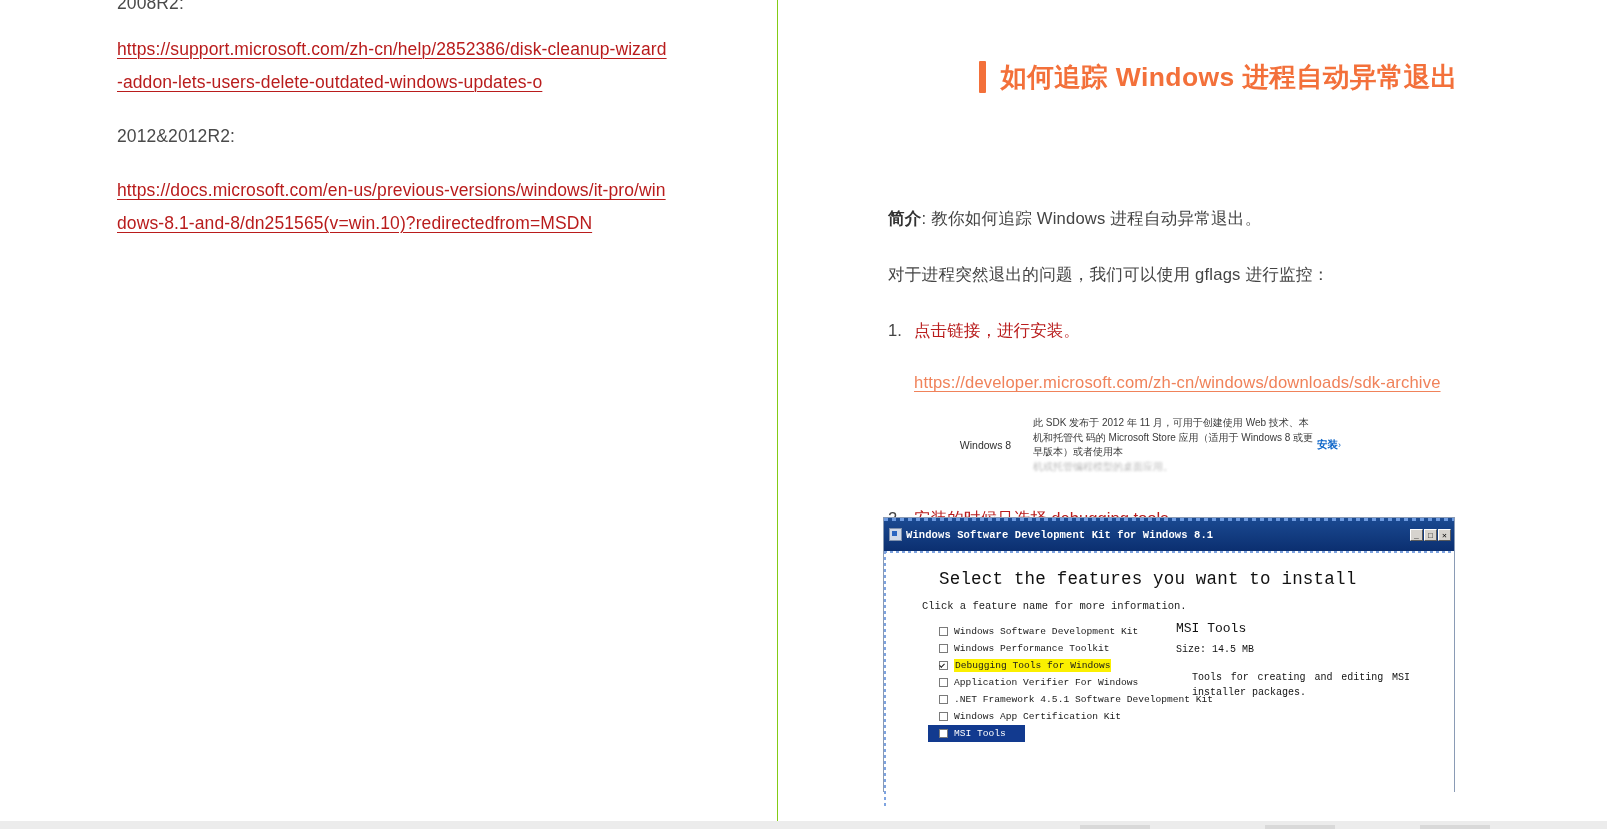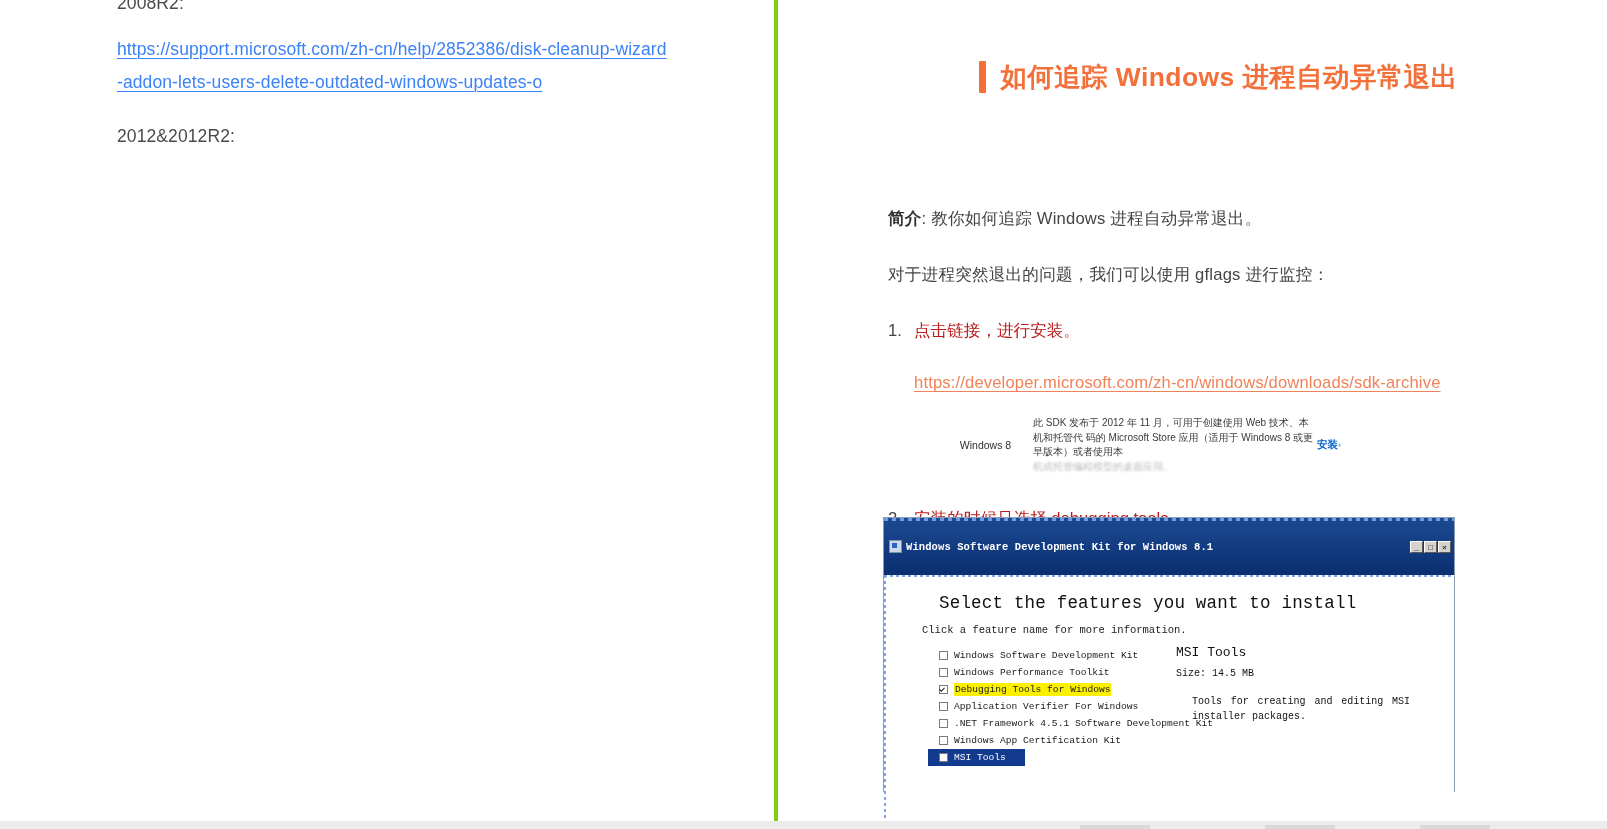--- a/index.html
+++ b/index.html
@@ -9,36 +9,36 @@
     font-family:"Liberation Sans","DejaVu Sans",sans-serif;
     overflow:hidden;
     position:relative;
   }
   .page{position:absolute;inset:0;display:flex;}
 
   
   .col-left{
     width:778px;height:829px;position:relative;
     background:#fff;
-    border-right:4px solid #84cc16;
+    border-right:1px solid #84cc16;
     box-sizing:border-box;
   }
   .col-left .inner{padding:0 106px 0 117px;}
 
   .txt{
     color:#4a4a4a;
     font-size:17.5px;
     line-height:1.62;
     letter-spacing:.1px;
   }
   .para{margin:0 0 24px 0;}
   .para.top{position:absolute;top:-11px;left:117px;}
 
   a.lnk{
-    color:#3b82f6;
+    color:#b91c1c;
     text-decoration:underline;
     text-underline-offset:3px;
     text-decoration-thickness:1px;
     font-size:17.5px;
     line-height:1.86;
     letter-spacing:.1px;
     word-break:break-all;
     display:inline;
   }
 
@@ -111,21 +111,21 @@
   .sdk-install .chev{font-weight:400;font-size:9px;}
 
   .win{
     position:absolute;left:883px;top:517px;width:572px;height:275px;
     background:#fff;
     border:1px solid #8a9bb5;
     box-sizing:border-box;
   }
   .win-tb{
     height:25px;background:linear-gradient(#1b4a92,#0b2f70);
-    display:flex;align-items:center;padding:16px 2px;
+    display:flex;align-items:center;padding:4px 2px;
     position:relative;
   }
   .win-tb-dash{
     position:absolute;left:0;top:0;right:0;height:3px;
     background:repeating-linear-gradient(to right,#6d9ae0 0 4px,#1b4a92 4px 8px);
   }
   .win-ico{
     width:11px;height:11px;margin:0 4px 0 3px;flex:0 0 auto;
     background:#cfd8e8;border:1px solid #7e90ad;position:relative;
   }
@@ -195,20 +195,23 @@
   <div class="col-left">
     <div class="txt para top">2008R2:</div>
 
     <div class="inner" style="padding-top:33px;">
       <div style="margin-bottom:24px;">
         <a class="lnk" href="#">https://support.microsoft.com/zh-cn/help/2852386/disk-cleanup-wizard-addon-lets-users-delete-outdated-windows-updates-o</a>
       </div>
 
       <div class="txt para">2012&amp;2012R2:</div>
 
+      <div style="margin-top:24px;">
+        <a class="lnk" href="#">https://docs.microsoft.com/en-us/previous-versions/windows/it-pro/windows-8.1-and-8/dn251565(v=win.10)?redirectedfrom=MSDN</a>
+      </div>
     </div>
   </div>
 
   <div class="col-right">
     <div class="r-inner">
 
       <div class="title-row">
         <div class="title-bar"></div>
         <div class="title-text">如何追踪 Windows 进程自动异常退出</div>
       </div>

